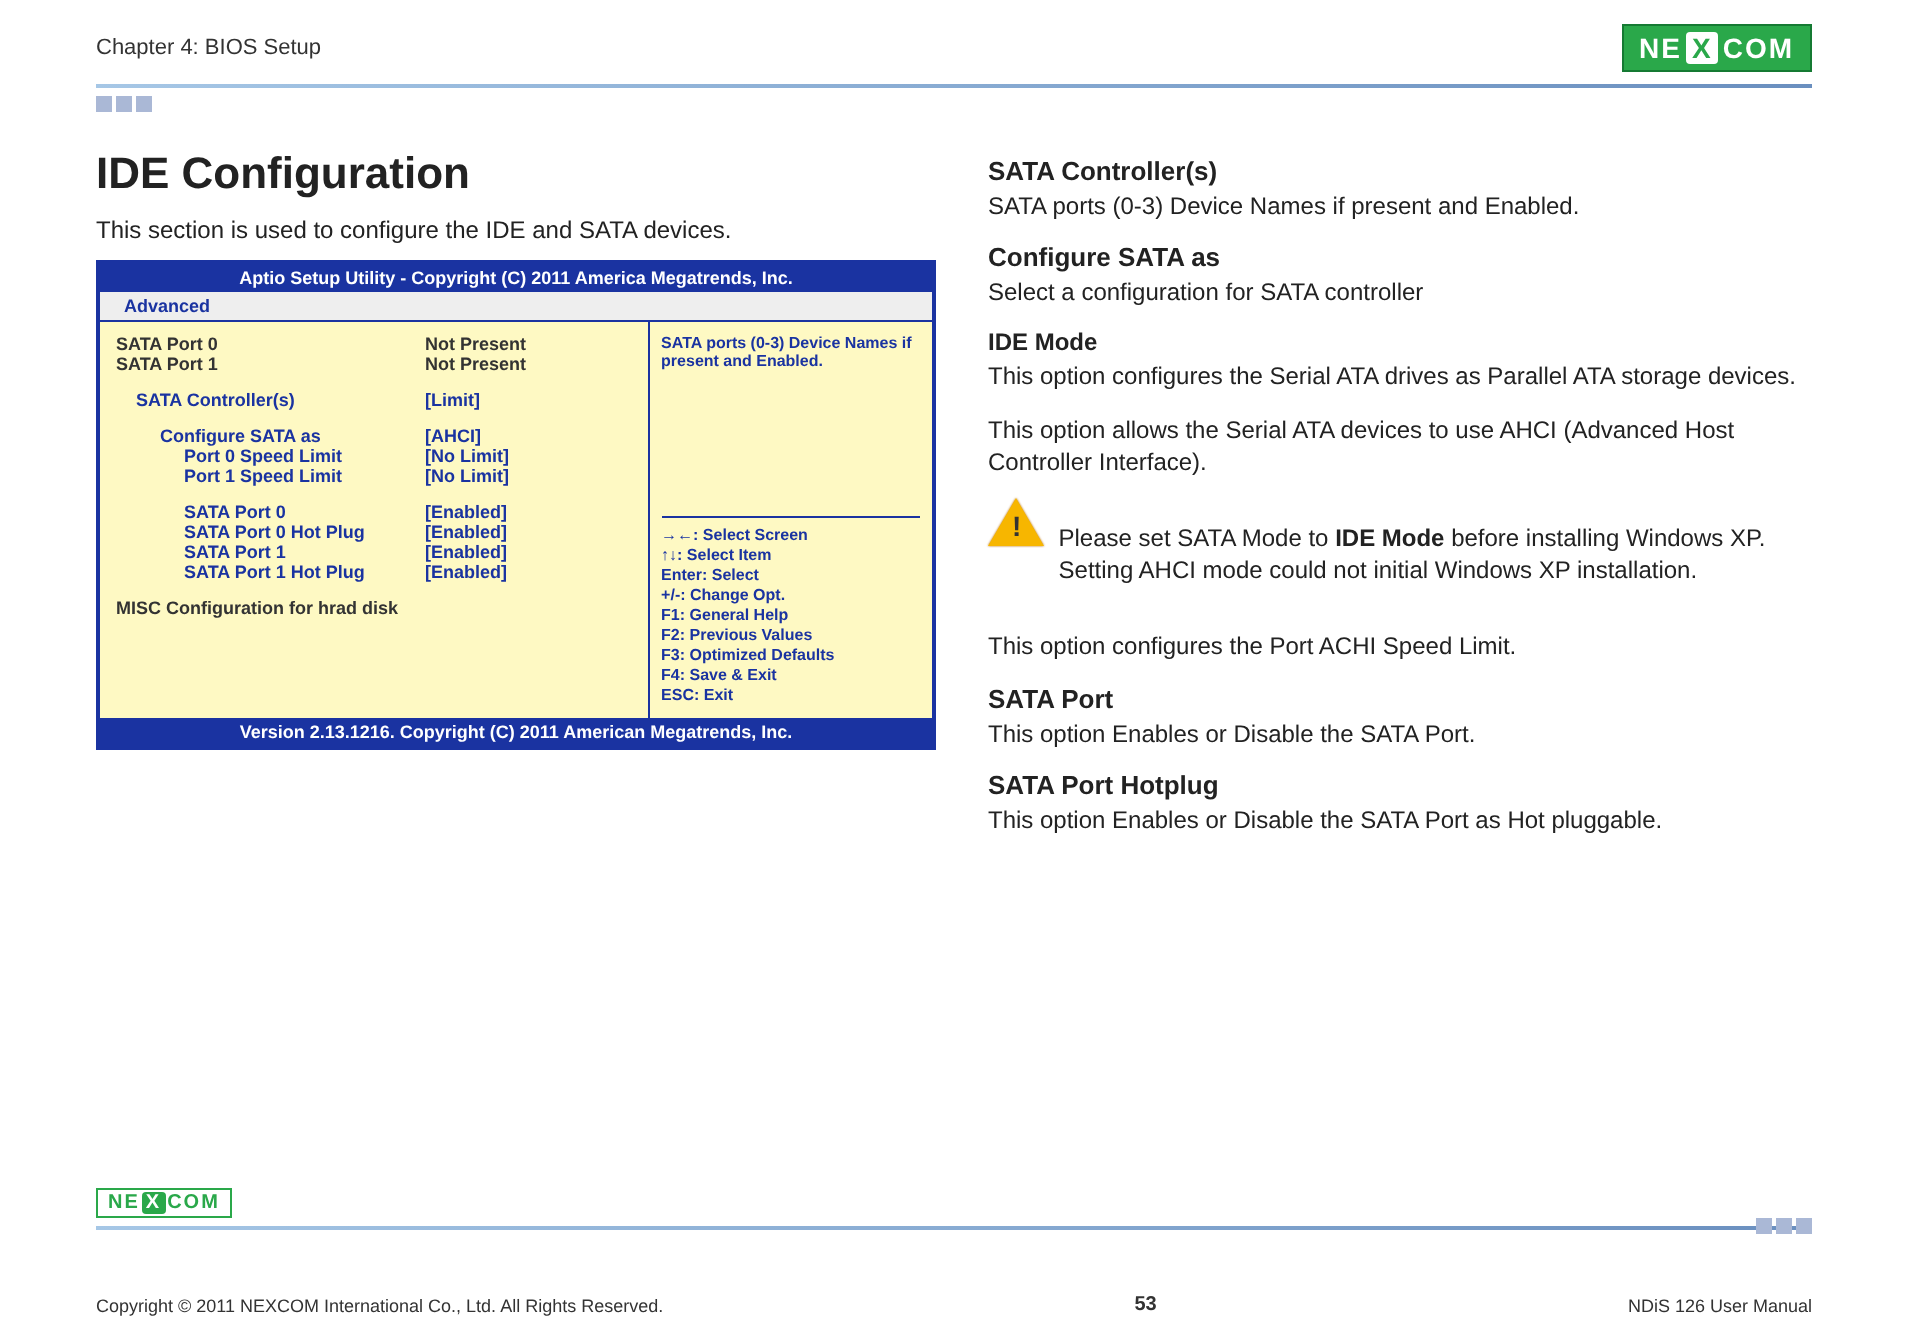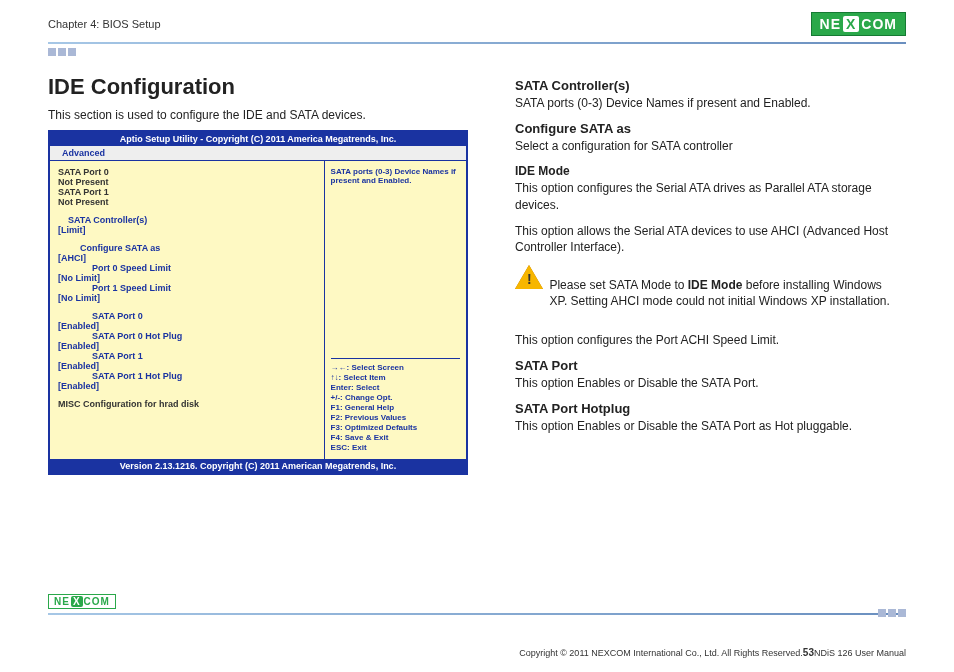--- a/index.html
+++ b/index.html
@@ -34,21 +34,21 @@
   .header-rule {
     margin: 0 48px 4px 48px;
     height: 2px;
     background: linear-gradient(to right, #a6c7e6, #6a8fbf);
   }
   .squares { display:flex; gap:2px; margin-left:48px; }
   .squares span { width:8px; height:8px; background:#aab8d6; display:inline-block; }
   .content {
     display: flex;
     padding: 18px 44px 0 48px;
-    gap: 37px;
+    gap: 16px;
   }
   .left-col { flex: 0 0 430px; }
   .right-col { flex: 1 1 auto; }
   .page-title {
     font-size: 22px; font-weight: 600; margin-bottom: 8px;
   }
   .intro { font-size: 12px; margin-bottom: 8px; }
   
   .bios {
     width: 420px;
@@ -68,21 +68,21 @@
   .bios-tabs span { padding: 1px 8px; }
   .bios-main { display:flex; }
   .bios-left {
     flex: 0 0 66%;
     border-right: 1px solid #1a33a1;
     padding: 6px 8px 10px 8px;
     color: #1a33a1;
     font-weight: bold;
   }
   .bios-left .gray { color:#333; }
-  .bios-row { display:flex;flex-direction:column; }
+  .bios-row { display:flex; }
   .bios-row .lbl { flex:0 0 60%; }
   .bios-row .val { flex:1; }
   .indent1 { padding-left: 10px; }
   .indent2 { padding-left: 22px; }
   .indent3 { padding-left: 34px; }
   .bios-right {
     flex: 1;
     padding: 6px 6px;
     color: #1a33a1;
     font-size: 8px;
@@ -125,21 +125,21 @@
     height:2px;
     background: linear-gradient(to right, #a6c7e6, #6a8fbf);
     margin-bottom: 4px;
     position: relative;
   }
   .footer-rule .end-sq {
     position:absolute; right:0; top:-4px; display:flex; gap:2px;
   }
   .footer-rule .end-sq span { width:8px; height:8px; background:#aab8d6; }
   .footer-row {
-    display:flex; justify-content:flex-end; align-items:center;
+    display:flex; justify-content:space-between; align-items:center;
     font-size: 9px; color:#333;margin-top:32px;
   }
   .footer-logo {
     display:inline-flex; align-items:center;
     background:#fff; color:#2aa84a; border:1px solid #2aa84a;
     font-weight:bold; font-size:10px; padding:1px 5px; letter-spacing:1px;
     margin-bottom:4px;
   }
   .footer-logo .x {
     background:#2aa84a; color:#fff; padding:0 2px; margin:0 1px; border-radius:2px;

